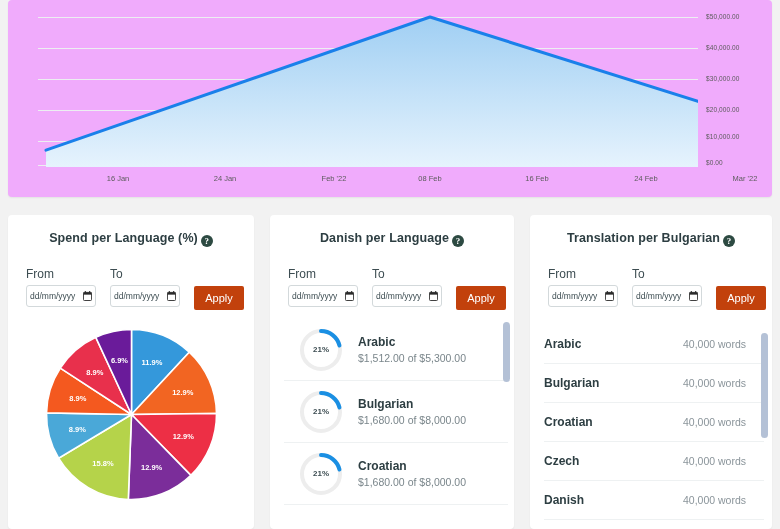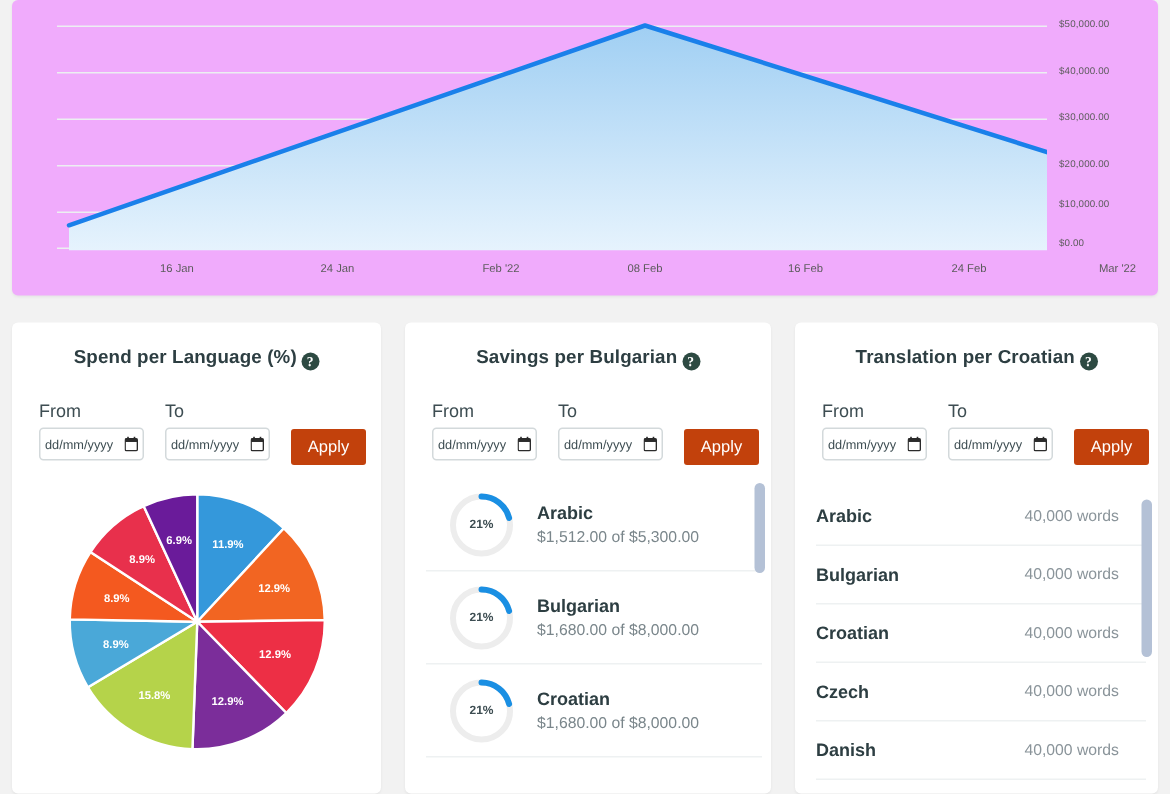--- a/index.html
+++ b/index.html
@@ -300,21 +300,21 @@
         <path d="M 87.5 87.5 L 16.3101165964179 41.0564805275872 A 85 85 0 0 1 51.79271308499634 10.363823914005124 Z" fill="#e8304c" stroke="#ffffff" stroke-width="1.6"></path>
         <text x="50.79865244269813" y="48.07098766789248" text-anchor="middle" class="pie-label">8.9%</text>
         <path d="M 87.5 87.5 L 51.79271308499634 10.363823914005124 A 85 85 0 0 1 87.49999999999991 2.5 Z" fill="#6a1b9a" stroke="#ffffff" stroke-width="1.6"></path>
         <text x="75.43422310333989" y="35.71289359821945" text-anchor="middle" class="pie-label">6.9%</text>
       </svg>
   </div>
 </div>
 
 <div class="panel" id="panel-savings">
   <h2 class="panel-title">
-    <span>Savings per Bulgarian</span><span class="help-icon">?</span>
+    <span>Danish per Language</span><span class="help-icon">?</span>
   </h2>
 
   <div class="filter-row">
     <div class="field field-from">
       <span class="field-label">From</span>
       <div class="date-input">
         <span>dd/mm/yyyy</span>
         <svg class="cal-icon" width="9" height="10" viewBox="0 0 10 11">
           <rect x="0.5" y="1.5" width="9" height="9" rx="1" fill="none" stroke="#2b2b2b"></rect>
           <rect x="0.5" y="1.5" width="9" height="2.5" fill="#2b2b2b"></rect>
@@ -371,21 +371,21 @@
       </div>
     </div>
 
   <div class="scrollbar-track" style="right:4px; top:104px; bottom:0;">
     <div class="scrollbar-thumb" style="top:3px; height:60px;"></div>
   </div>
 </div>
 
 <div class="panel" id="panel-translation">
   <h2 class="panel-title">
-    <span>Translation per Croatian</span><span class="help-icon">?</span>
+    <span>Translation per Bulgarian</span><span class="help-icon">?</span>
   </h2>
 
   <div class="filter-row">
     <div class="field field-from">
       <span class="field-label">From</span>
       <div class="date-input">
         <span>dd/mm/yyyy</span>
         <svg class="cal-icon" width="9" height="10" viewBox="0 0 10 11">
           <rect x="0.5" y="1.5" width="9" height="9" rx="1" fill="none" stroke="#2b2b2b"></rect>
           <rect x="0.5" y="1.5" width="9" height="2.5" fill="#2b2b2b"></rect>

